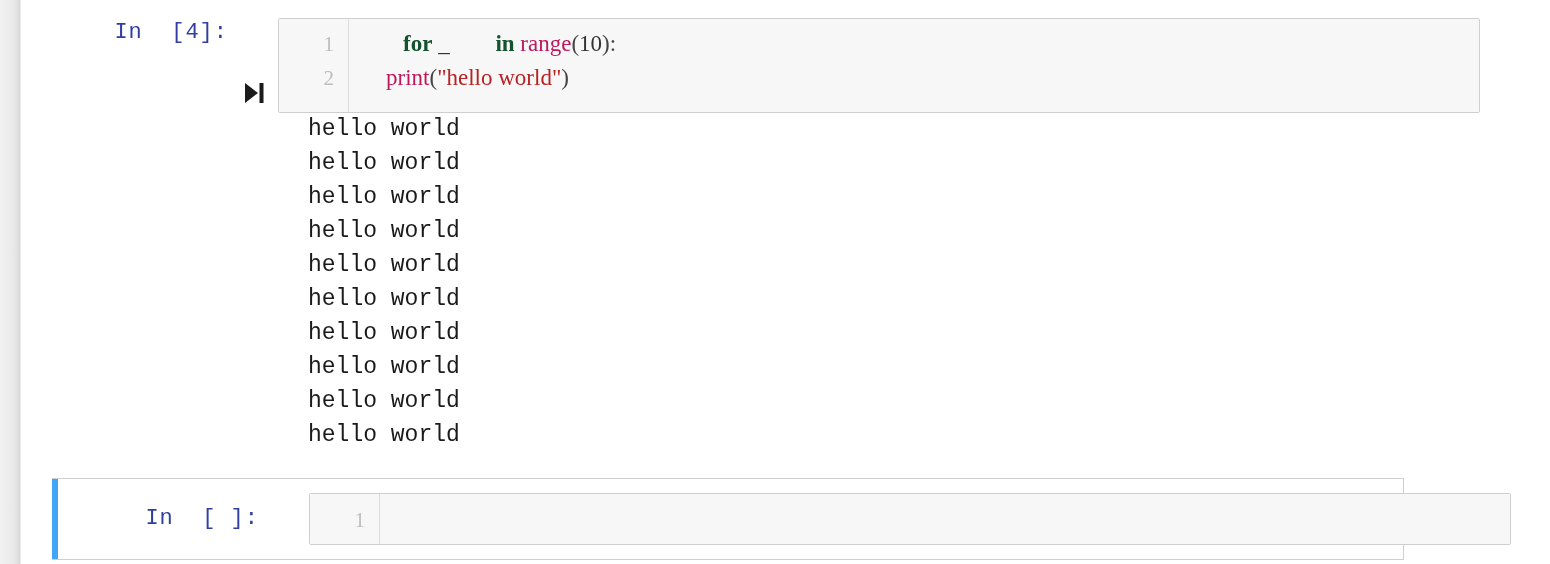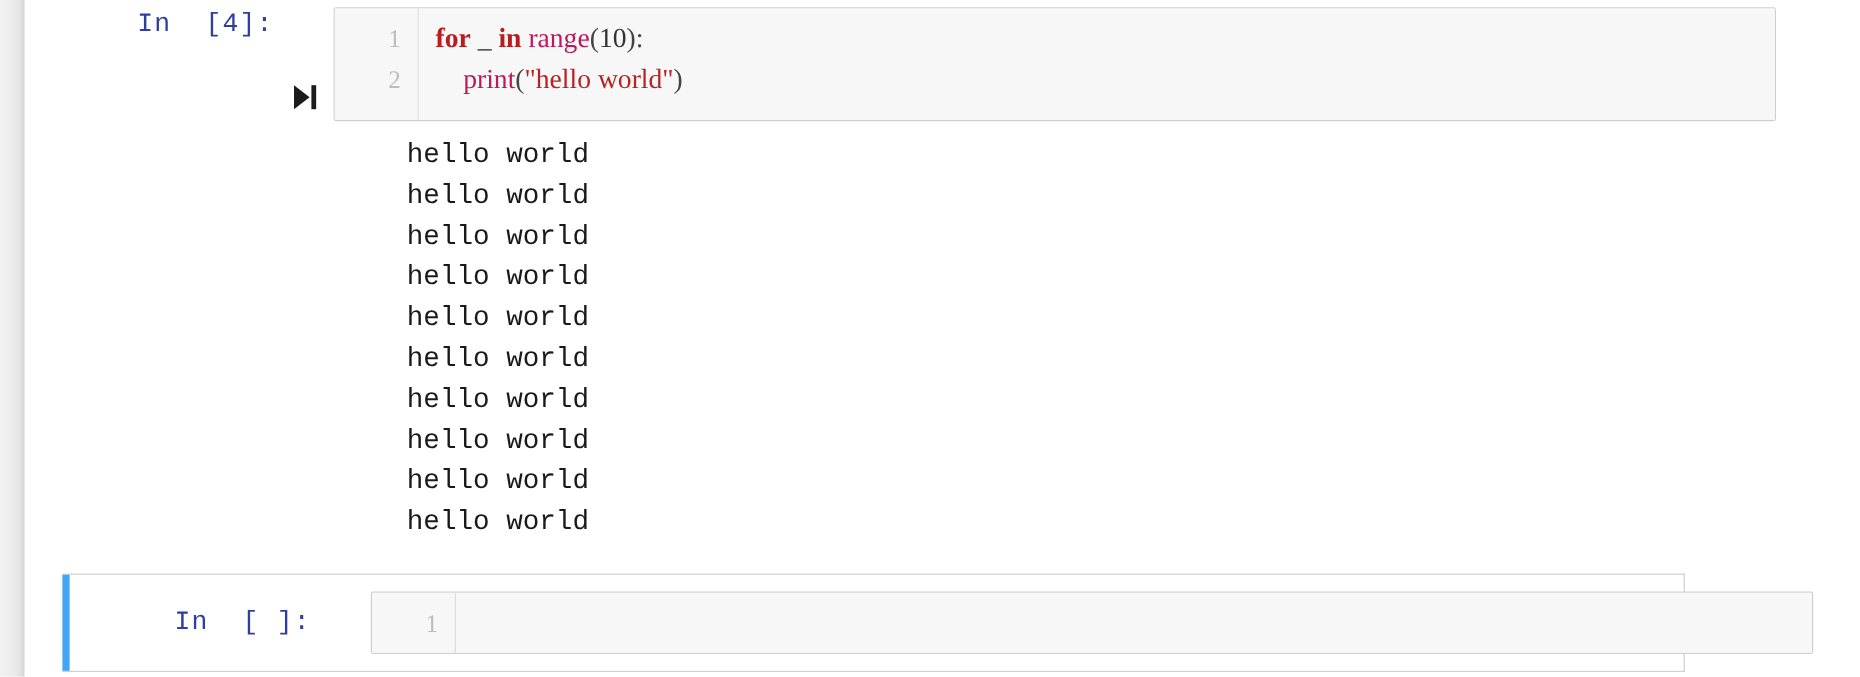--- a/index.html
+++ b/index.html
@@ -112,21 +112,21 @@
     font-family: "Liberation Serif", serif;
     font-size: 23px;
     line-height: 34px;
     white-space: pre;
     color: #2b2b2b;
     background: #f7f7f7;
     overflow: hidden;
   }
 
   
-  .tok-kw   { color: #b91c1c; font-weight: bold; }
+  .tok-kw   { color: #14532d; font-weight: bold; margin-left: 40px; }
   .tok-bi   { color: #be185d; }
   .tok-str  { color: #ba2121; }
   .tok-num  { color: #333333; text-align: center; }
   .tok-pun  { color: #444444; }
   .tok-plain{ color: #333333; }
 
   
   .output {
     position: absolute;
     font-family: "Liberation Mono", monospace;
@@ -180,21 +180,21 @@
 </style>
 </head>
 <body>
 
 <div id="screen">
 
   <div class="page-edge"></div>
 
   <div class="notebook">
 
-    <div class="cell" id="cell-1" style="top:6px; left:0; width:1492px;">
+    <div class="cell" id="cell-1" style="top:18px; left:0; width:1492px;">
 
       <div class="cell-row">
 
         <div class="prompt">
           <span class="prompt-text">In  [4]:</span>
           <span class="run-icon">
             <svg width="20" height="22" viewBox="0 0 20 22" aria-hidden="true">
               <polygon points="1,1 1,21 14,11" fill="#1b1b1b"></polygon>
               <rect x="15.5" y="1" width="4" height="20" fill="#1b1b1b"></rect>
             </svg>
@@ -204,21 +204,21 @@
         <div class="input-box" style="width:1202px; height:95px;">
           <div class="gutter">
             <div>1</div>
             <div>2</div>
           </div>
           <div class="code" id="code-1"><div><span class="tok-kw">for</span><span class="tok-plain"> </span><span class="tok-plain">_</span><span class="tok-plain"> </span><span class="tok-kw">in</span><span class="tok-plain"> </span><span class="tok-bi">range</span><span class="tok-pun">(</span><span class="tok-num">10</span><span class="tok-pun">)</span><span class="tok-pun">:</span></div><div><span class="tok-plain">    </span><span class="tok-bi">print</span><span class="tok-pun">(</span><span class="tok-str">"hello world"</span><span class="tok-pun">)</span></div></div>
         </div>
       </div>
     </div>
 
-    <div class="output" id="output-1" style="left:318px; top:112px;"><div>hello world</div><div>hello world</div><div>hello world</div><div>hello world</div><div>hello world</div><div>hello world</div><div>hello world</div><div>hello world</div><div>hello world</div><div>hello world</div></div>
+    <div class="output" id="output-1" style="left:287px; top:112px;"><div>hello world</div><div>hello world</div><div>hello world</div><div>hello world</div><div>hello world</div><div>hello world</div><div>hello world</div><div>hello world</div><div>hello world</div><div>hello world</div></div>
 
     <div class="cell" style="top:478px; left:31px; width:1352px;">
       <div class="cell-selected">
         <div class="sel-bar"></div>
         <div class="sel-body">
 
           <div class="prompt-sel">
             <span class="prompt-text">In  [ ]:</span>
             <span class="run-icon">
               

